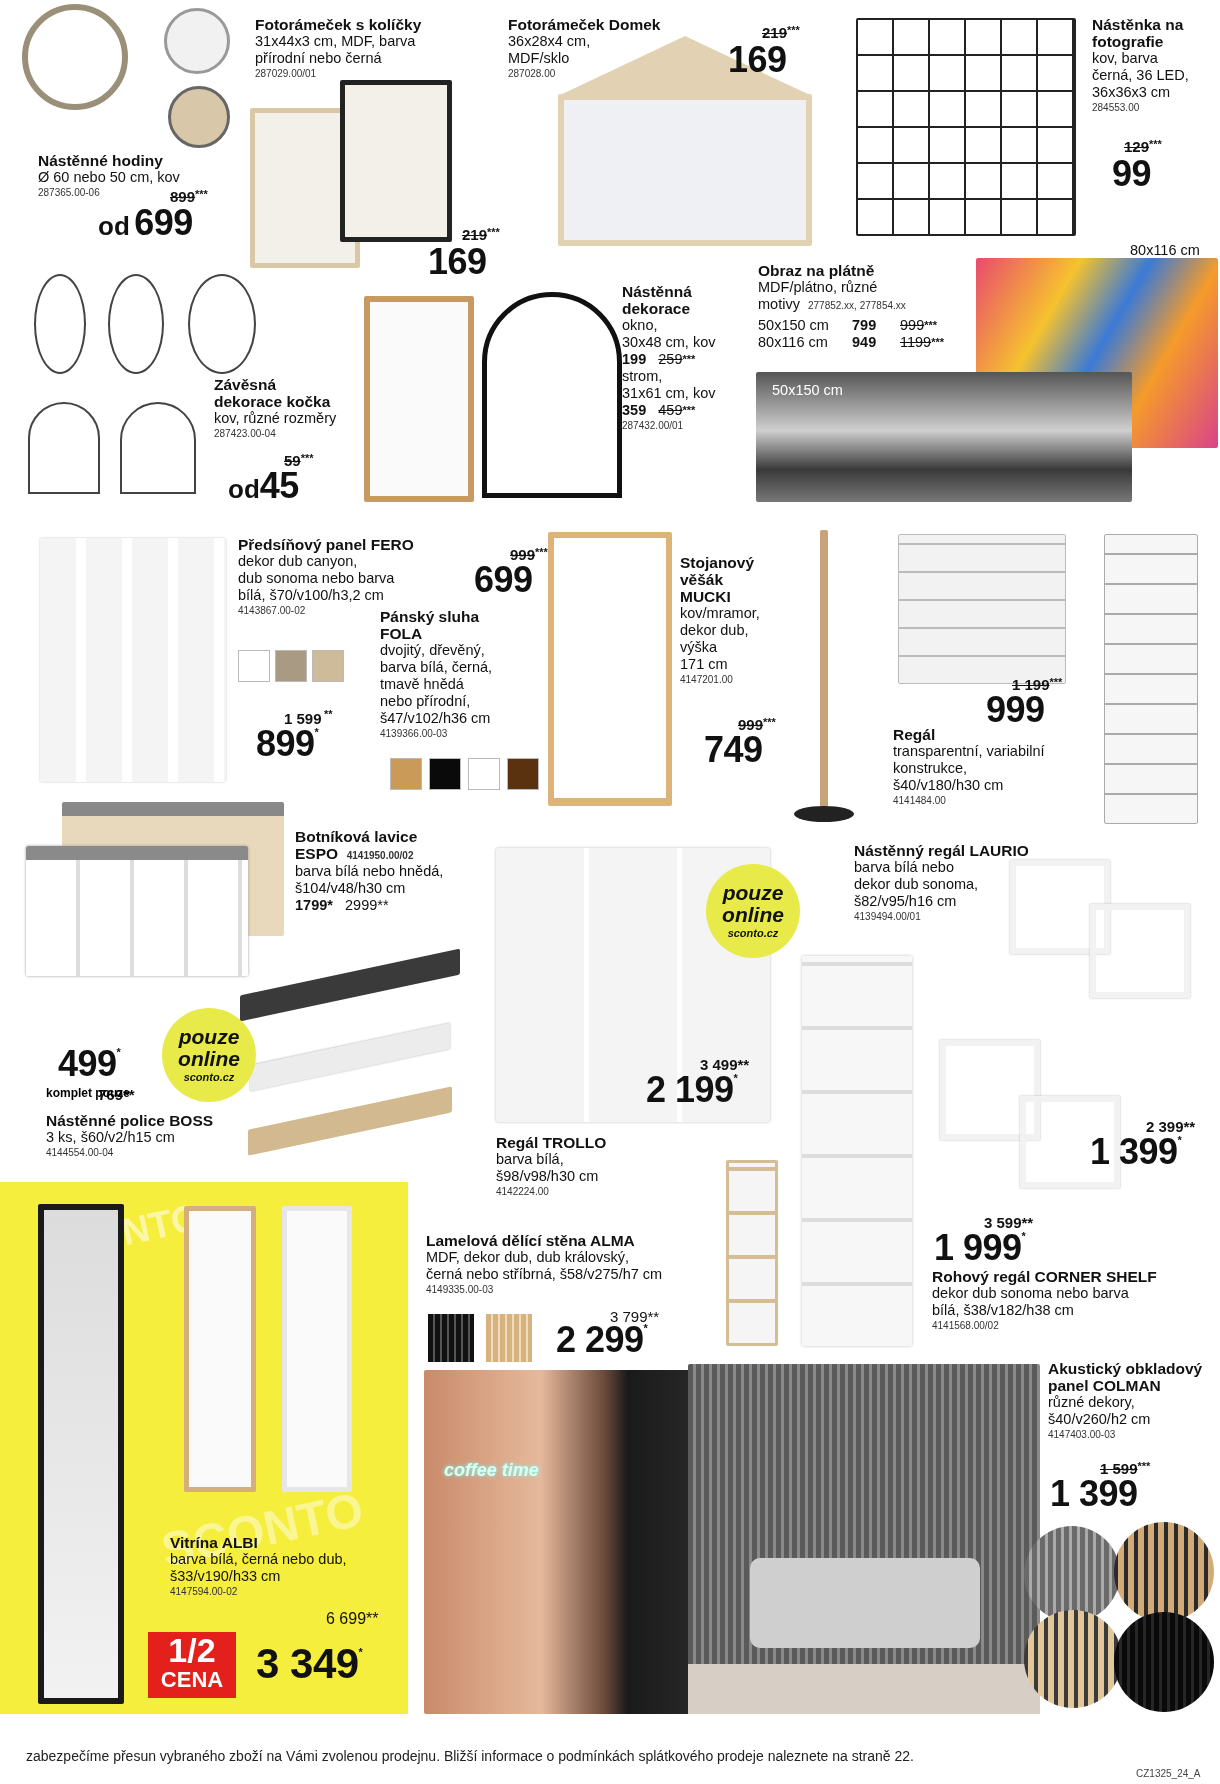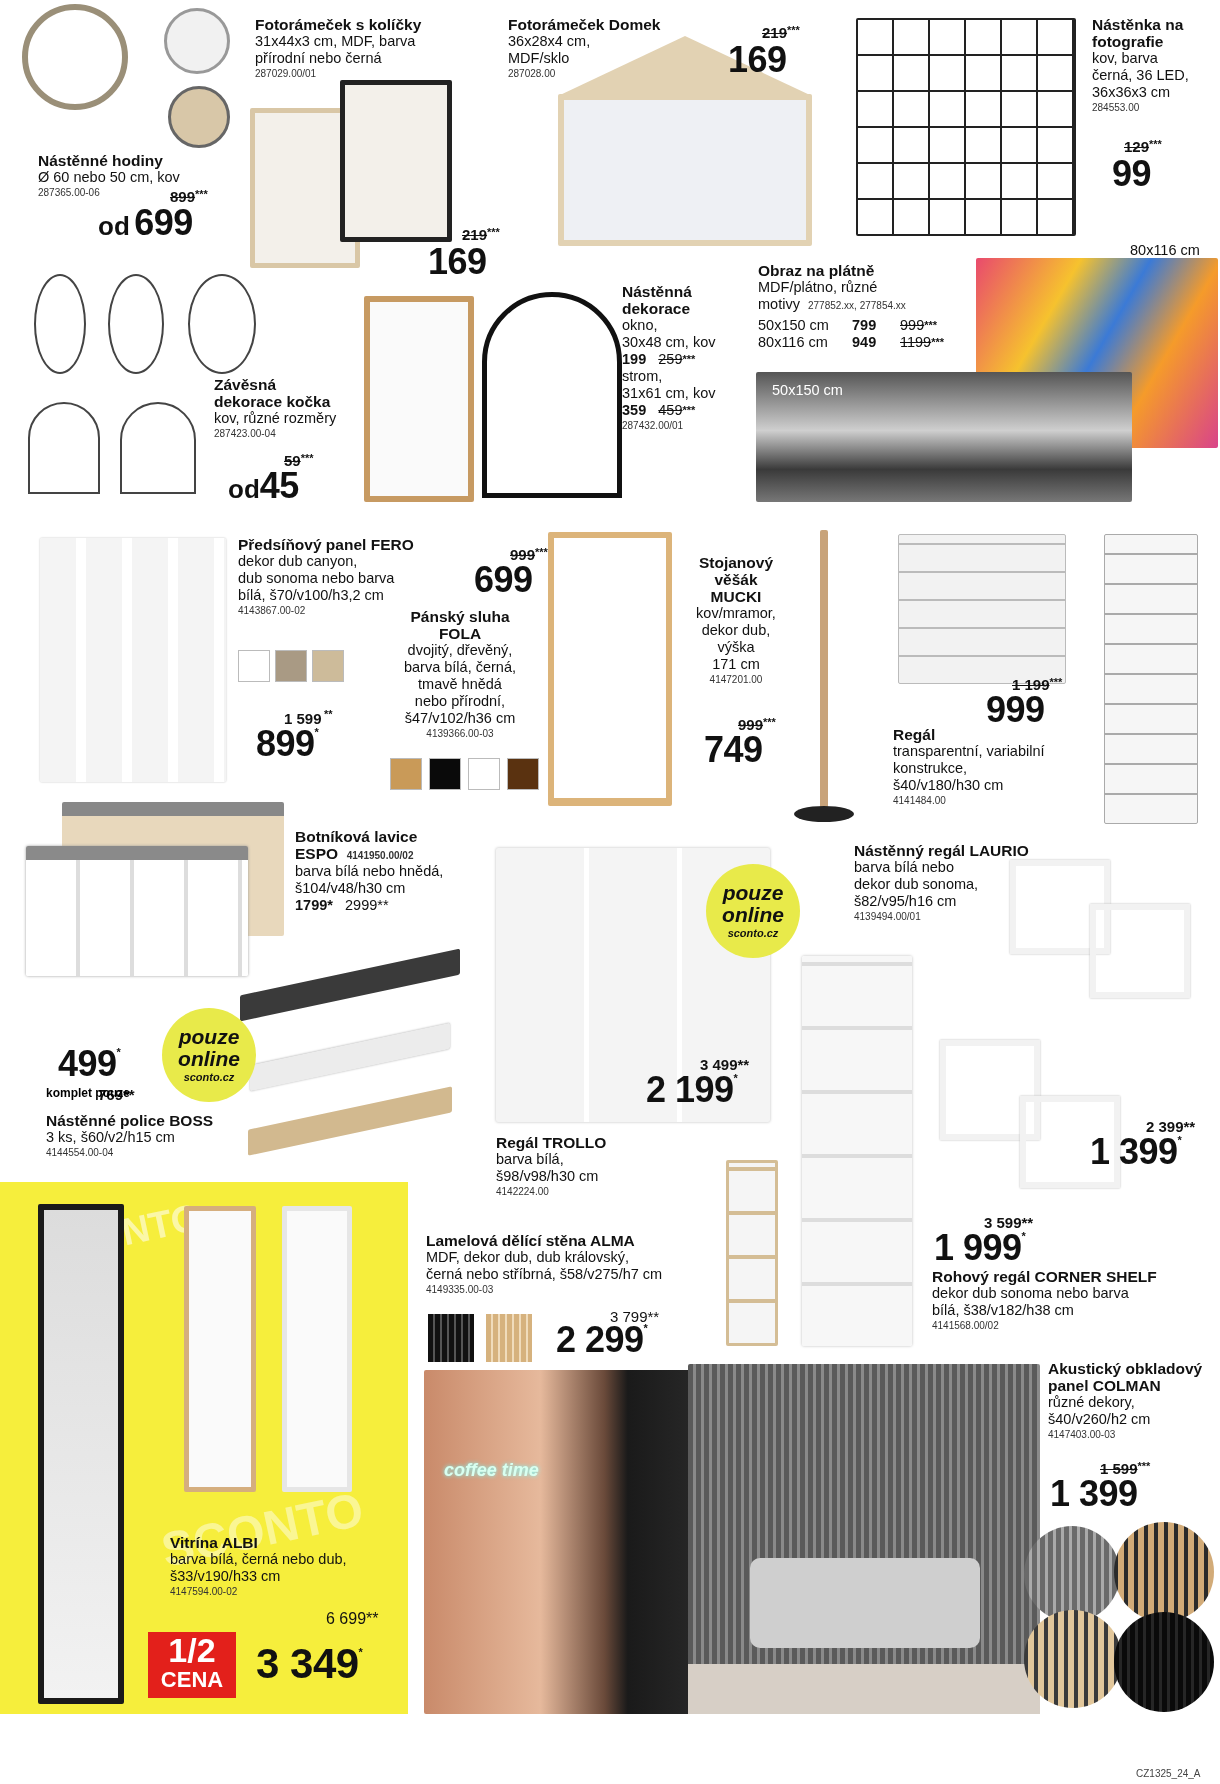--- a/index.html
+++ b/index.html
@@ -5,21 +5,21 @@
 *{box-sizing:border-box;margin:0;padding:0}
 body{width:1220px;height:1784px;background:#fff;font-family:"Liberation Sans",sans-serif;color:#111;position:relative;overflow:hidden}
 .abs{position:absolute}
 .t{font-weight:bold;font-size:15.5px;line-height:17px}
 .d{font-size:14.5px;line-height:17px}
 .c{font-size:10px;color:#333;line-height:14px}
 .old{font-weight:bold;font-size:15px;text-decoration:line-through}
 .st{font-size:11px;vertical-align:top;font-weight:bold}
 .big{font-weight:900;font-size:36px;line-height:36px;letter-spacing:-0.5px}
 .od{font-weight:900;font-size:26px}
-.r{text-align:center}
+.r{text-align:left}
 .img{position:absolute;border-radius:2px}
 .sw{position:absolute;width:32px;height:32px;border:1px solid #bbb}
 .badge{position:absolute;width:94px;height:94px;border-radius:50%;background:#e8ea4a;display:flex;flex-direction:column;align-items:center;justify-content:center;font-style:italic;font-weight:900;line-height:22px}
 .badge .b1{font-size:21px}
 .badge .b2{font-size:11px;line-height:14px}
 .yellow{position:absolute;left:0;top:1182px;width:408px;height:532px;background:#f6ee3c}
 .half{position:absolute;left:148px;top:1632px;width:88px;height:66px;background:#e3201b;color:#fff;text-align:center;font-weight:900}
 .footer{position:absolute;left:26px;top:1748px;font-size:14px;line-height:17px;color:#222}
 </style>
 </head>
@@ -290,14 +290,15 @@
   <div class="c">4147403.00-03</div>
 </div>
 <div class="abs" style="left:1100px;top:1460px"><span class="old">1 599</span><span class="st">***</span></div>
 <div class="abs big" style="left:1050px;top:1476px">1 399</div>
 <div class="img" style="left:1024px;top:1526px;width:96px;height:96px;border-radius:50%;background:repeating-linear-gradient(90deg,#6a6a6a 0 5px,#aaa 5px 8px)"></div>
 <div class="img" style="left:1114px;top:1522px;width:100px;height:100px;border-radius:50%;background:repeating-linear-gradient(90deg,#2a2a2a 0 4px,#d2ab78 4px 10px)"></div>
 <div class="img" style="left:1024px;top:1610px;width:98px;height:98px;border-radius:50%;background:repeating-linear-gradient(90deg,#3a3a3a 0 4px,#e2c79b 4px 10px)"></div>
 <div class="img" style="left:1114px;top:1612px;width:100px;height:100px;border-radius:50%;background:repeating-linear-gradient(90deg,#0a0a0a 0 5px,#262626 5px 8px)"></div>
 
 <div class="footer">
+  <div>zabezpečíme přesun vybraného zboží na Vámi zvolenou prodejnu. Bližší informace o podmínkách splátkového prodeje naleznete na straně 22.</div>
 </div>
 <div class="abs" style="left:1136px;top:1768px;font-size:10px;color:#444">CZ1325_24_A</div>
 
 </body></html>

